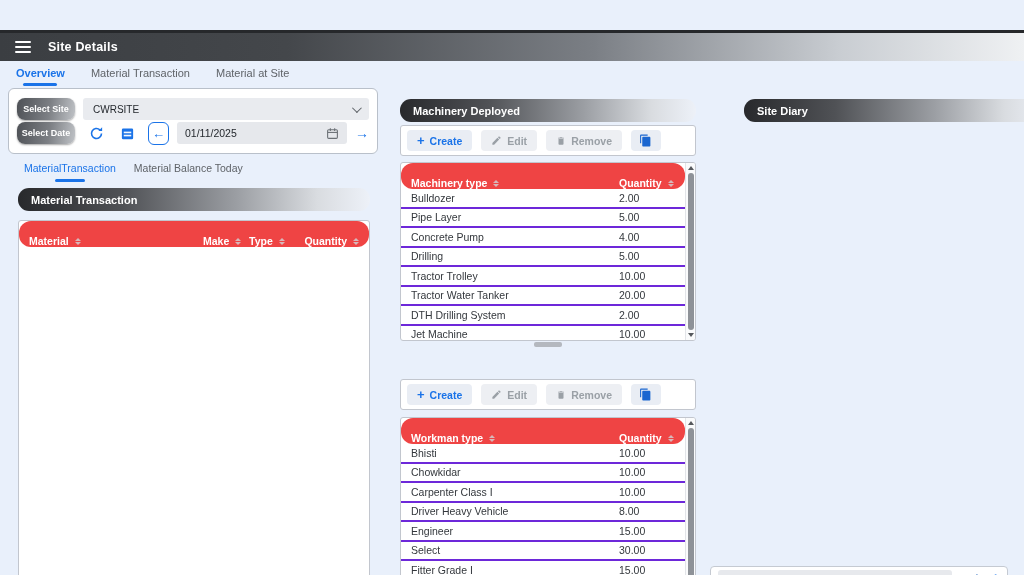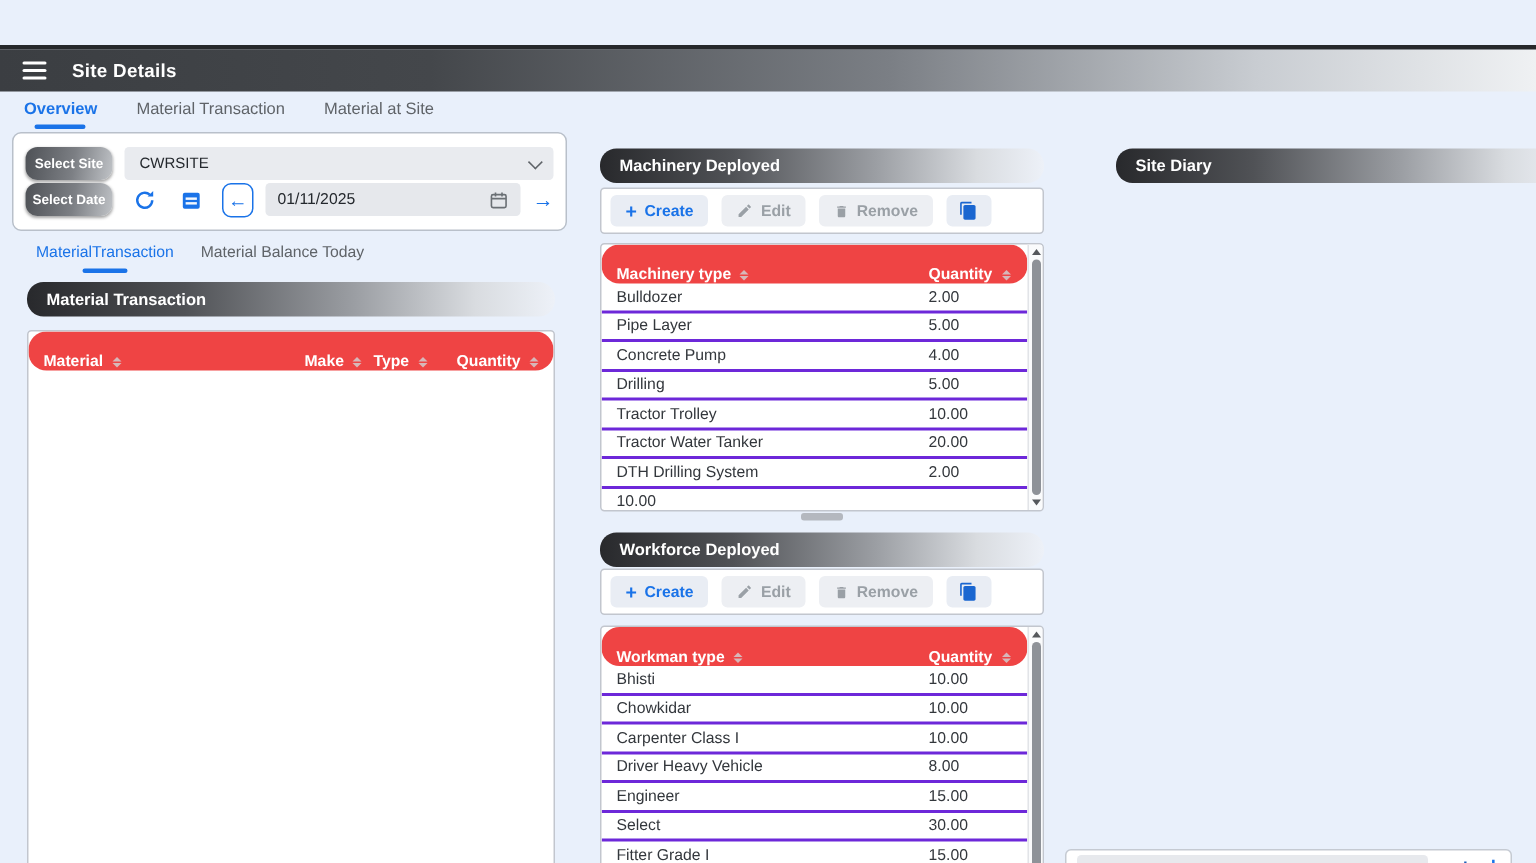--- a/index.html
+++ b/index.html
@@ -259,34 +259,34 @@
           </div>
           <div class="trow">
             <div class="tcell c0">Tractor Water Tanker</div>
             <div class="tcell c1">20.00</div>
           </div>
           <div class="trow">
             <div class="tcell c0">DTH Drilling System</div>
             <div class="tcell c1">2.00</div>
           </div>
           <div class="trow">
+            <div class="tcell c0">Jet Machine</div>
             <div class="tcell c1">10.00</div>
           </div>
         </div>
     </div>
     <div class="vscroll">
       <i class="sb-up"></i>
       <div class="sb-thumb"></div>
       <i class="sb-dn"></i>
     </div>
   </div>
 
   <div class="grab"></div>
 
-  <div class="gradbar" id="workforce-bar">Workforce Deployed</div>
   <div class="toolbar" id="workforce-toolbar">
     <div class="btn">
       <span class="plus">+</span>
       <span>Create</span>
     </div>
     <div class="btn disabled">
       <svg width="11" height="11" viewBox="0 0 24 24" fill="#9aa0a6">
           <path d="M3 17.2V21h3.8L17.8 10 14 6.2 3 17.2zM20.7 7.1c.4-.4.4-1 0-1.4l-2.4-2.4c-.4-.4-1-.4-1.4 0l-1.8 1.8 3.8 3.8 1.8-1.8z"></path>
         </svg>
       <span>Edit</span>

